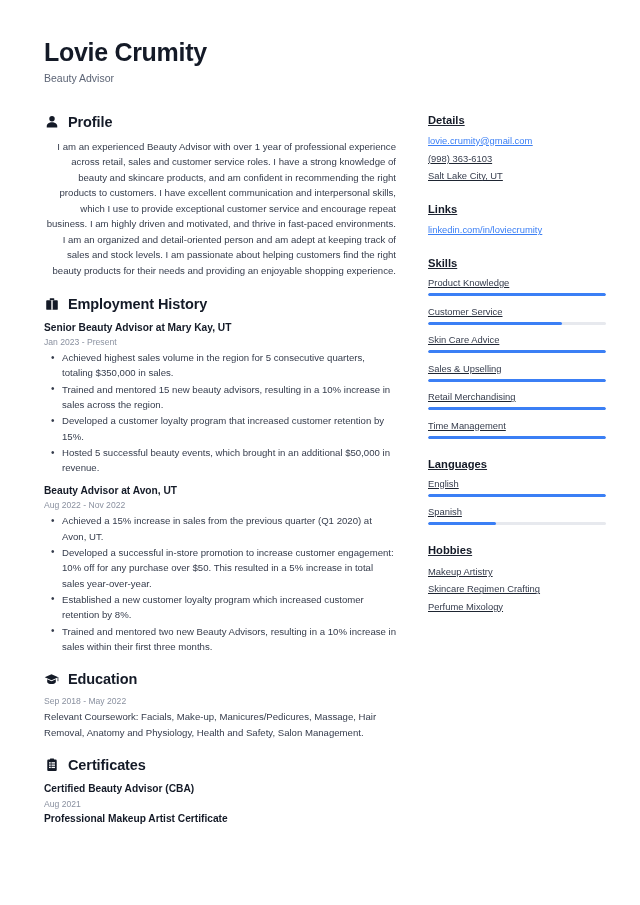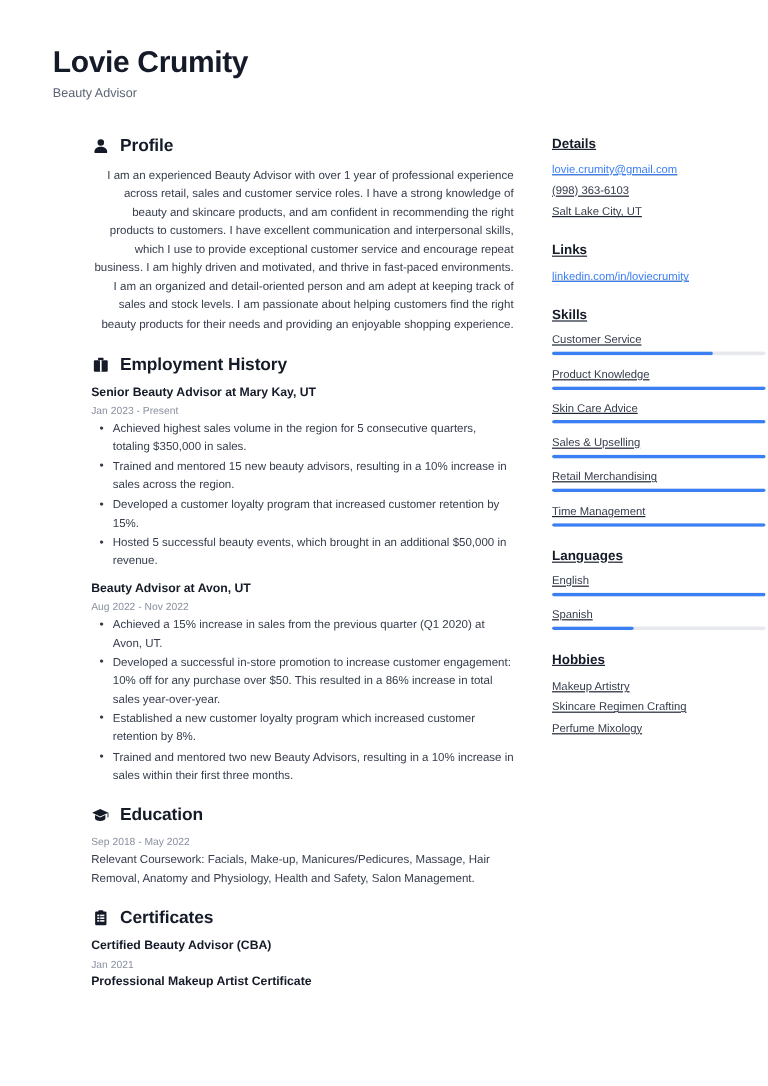--- a/index.html
+++ b/index.html
@@ -27,21 +27,21 @@
     color: #141a27;
     line-height: 1.15;
   }
   .job-title {
     font-size: 10.5px;
     color: #5c6475;
     margin-top: 5px;
   }
 
   
-  .columns { display: flex; align-items: flex-start; margin-left: 32px; }
+  .columns { display: flex; align-items: flex-start; }
   .col-main { width: 352px; flex: 0 0 352px; }
   .col-side { width: 178px; flex: 0 0 178px; margin-left: 32px; text-decoration: underline; }
 
   
   .section { margin-bottom: 17px; }
   .section-head {
     display: flex;
     align-items: center;
     gap: 9px;
     margin-bottom: 9px;
@@ -210,21 +210,21 @@
             <li>Developed a customer loyalty program that increased customer retention by 15%.</li>
             <li>Hosted 5 successful beauty events, which brought in an additional $50,000 in revenue.</li>
           </ul>
         </div>
 
         <div class="entry">
           <div class="entry-title">Beauty Advisor at Avon, UT</div>
           <div class="entry-date">Aug 2022 - Nov 2022</div>
           <ul class="bullets">
             <li>Achieved a 15% increase in sales from the previous quarter (Q1 2020) at Avon, UT.</li>
-            <li>Developed a successful in-store promotion to increase customer engagement: 10% off for any purchase over $50. This resulted in a 86% increase in total sales year-over-year.</li>
+            <li>Developed a successful in-store promotion to increase customer engagement: 10% off for any purchase over $50. This resulted in a 5% increase in total sales year-over-year.</li>
             <li>Established a new customer loyalty program which increased customer retention by 8%.</li>
             <li>Trained and mentored two new Beauty Advisors, resulting in a 10% increase in sales within their first three months.</li>
           </ul>
         </div>
       </div>
 
       <div class="section">
         <div class="section-head">
           <span class="sec-icon">
             <svg width="15" height="15" viewBox="0 0 16 16" fill="#141a27">
@@ -252,21 +252,21 @@
               <rect x="4.6" y="7.4" width="2" height="1.5" fill="#ffffff"></rect>
               <rect x="7.4" y="7.4" width="4" height="1.5" fill="#ffffff"></rect>
               <rect x="4.6" y="10" width="2" height="1.5" fill="#ffffff"></rect>
               <rect x="7.4" y="10" width="4" height="1.5" fill="#ffffff"></rect>
             </svg>
           </span>
           <h2>Certificates</h2>
         </div>
         <div class="entry">
           <div class="entry-title">Certified Beauty Advisor (CBA)</div>
-          <div class="entry-date">Jan 2021</div>
+          <div class="entry-date">Aug 2021</div>
           <div class="entry-title">Professional Makeup Artist Certificate</div>
         </div>
       </div>
 
     </div>
 
     <div class="col-side">
 
       <div class="side-block">
         <div class="side-head">Details</div>
@@ -277,29 +277,29 @@
 
       <div class="side-block">
         <div class="side-head">Links</div>
         <a class="side-link">linkedin.com/in/loviecrumity</a>
       </div>
 
       <div class="side-block">
         <div class="side-head">Skills</div>
 
         <div class="meter">
+          <div class="meter-label">Product Knowledge</div>
+          <div class="meter-track">
+            <div class="meter-fill" style="width: 100%;"></div>
+          </div>
+        </div>
+        <div class="meter">
           <div class="meter-label">Customer Service</div>
           <div class="meter-track">
             <div class="meter-fill" style="width: 75%;"></div>
-          </div>
-        </div>
-        <div class="meter">
-          <div class="meter-label">Product Knowledge</div>
-          <div class="meter-track">
-            <div class="meter-fill" style="width: 100%;"></div>
           </div>
         </div>
         <div class="meter">
           <div class="meter-label">Skin Care Advice</div>
           <div class="meter-track">
             <div class="meter-fill" style="width: 100%;"></div>
           </div>
         </div>
         <div class="meter">
           <div class="meter-label">Sales &amp; Upselling</div>

